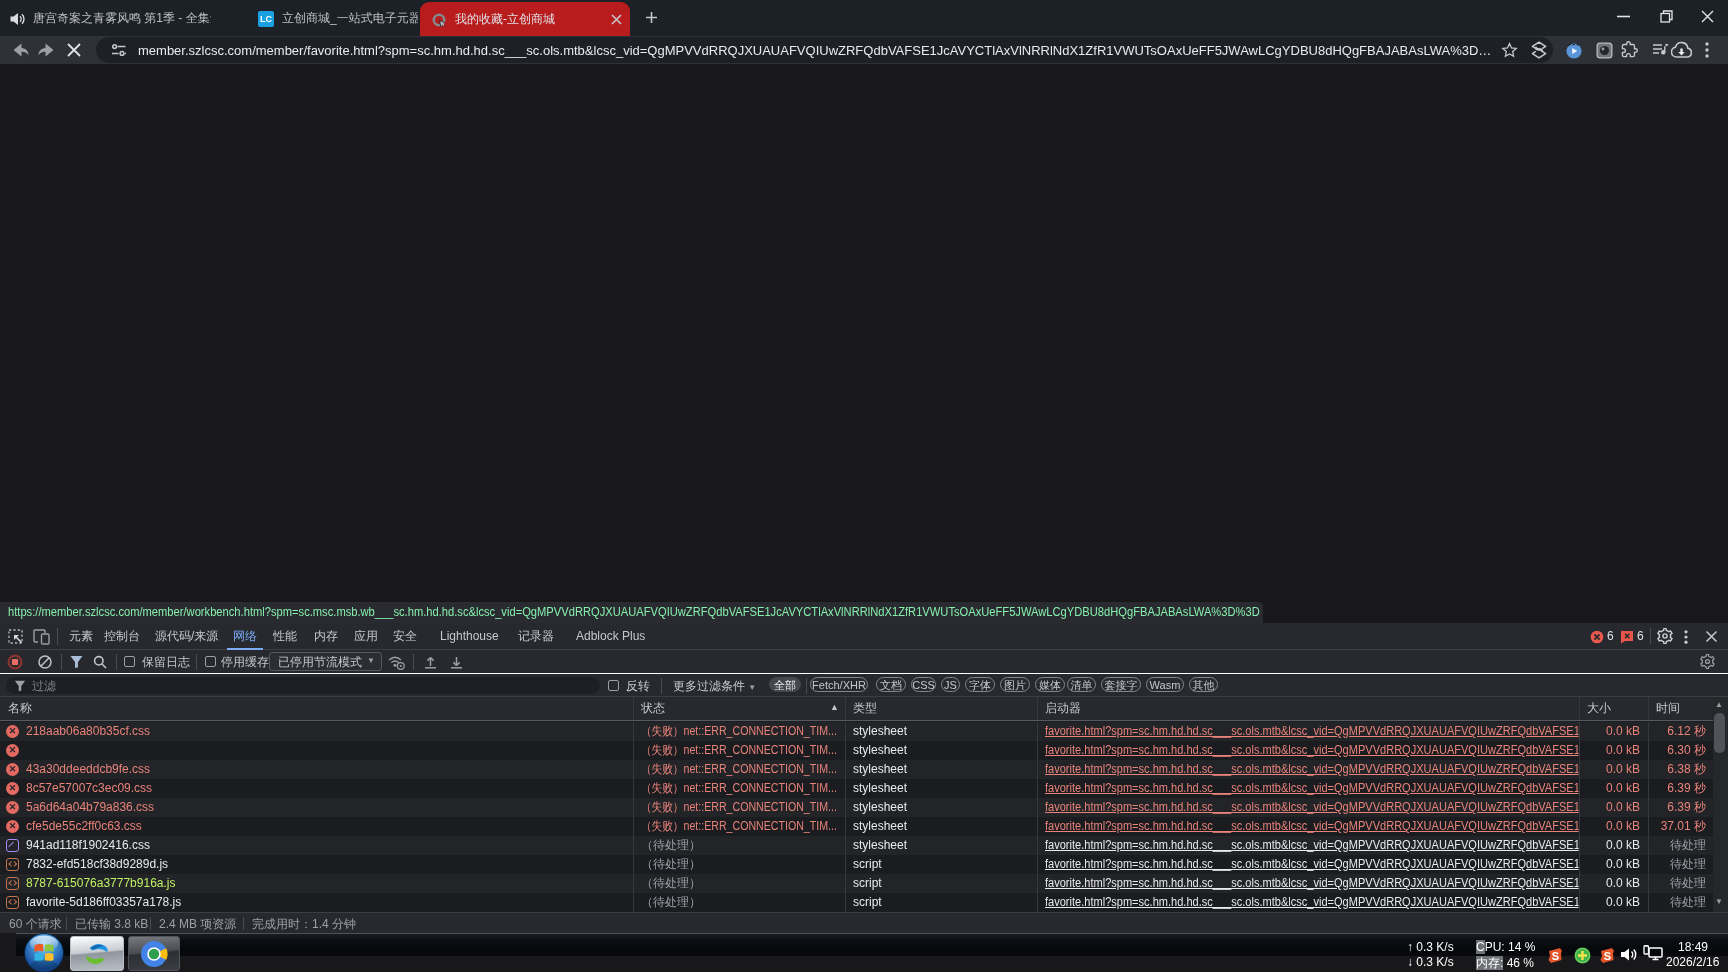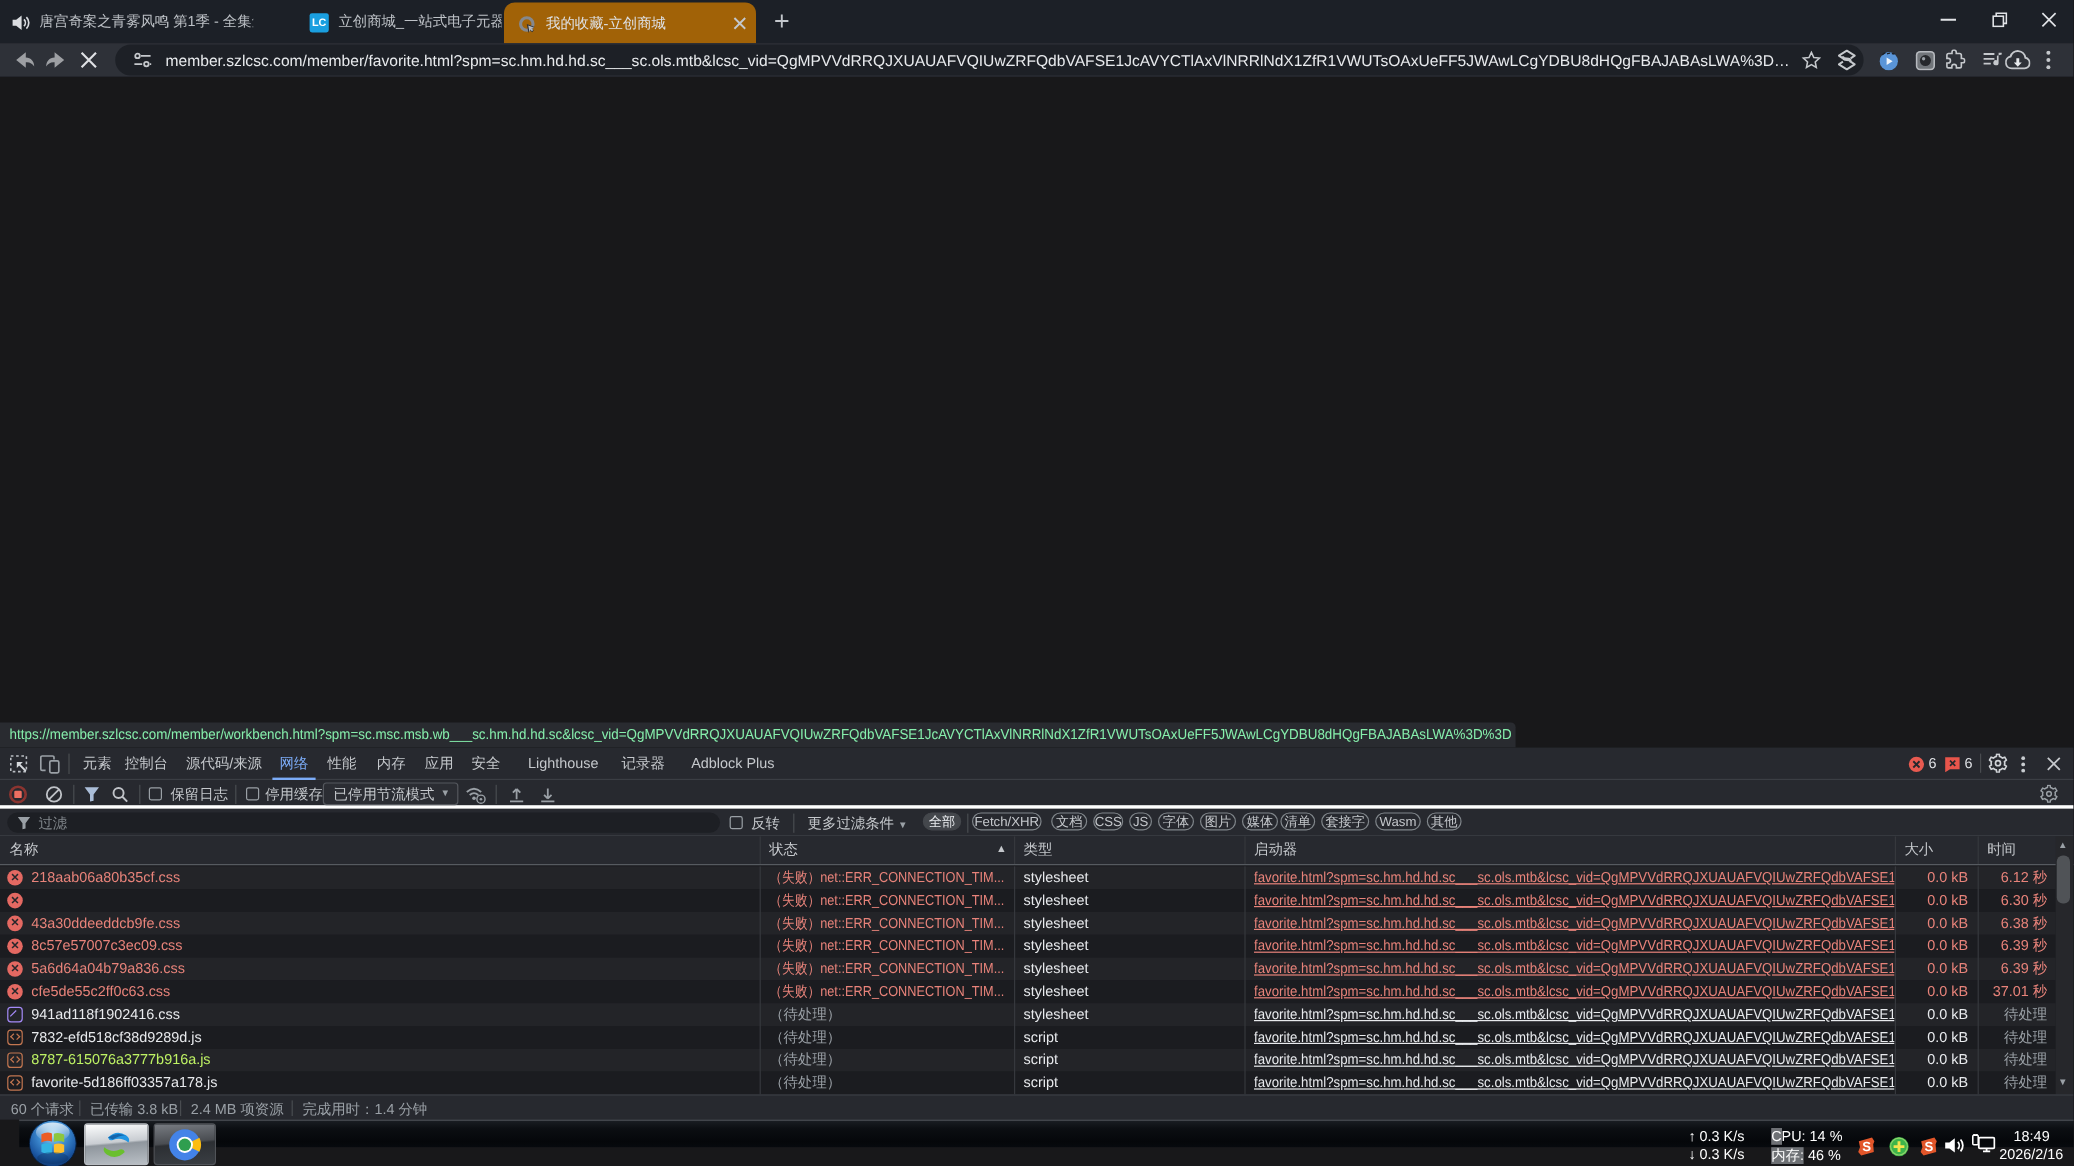--- a/index.html
+++ b/index.html
@@ -5,21 +5,21 @@
   * { margin:0; padding:0; box-sizing:border-box; }
   html,body { width:1728px; height:972px; overflow:hidden; background:#18181a;
     font-family:"Liberation Sans", sans-serif; }
   #stage { position:relative; width:1728px; height:972px; }
   .abs { position:absolute; }
 
   
   #tabstrip { left:0; top:0; width:1728px; height:36px; background:#1c2027; }
   .tab { position:absolute; top:0; height:36px; display:flex; align-items:center;
          color:#bdc1c6; font-size:12px; }
-  #tab-active { background:#a16207; border-radius:9px 9px 0 0; color:#dee1e6;font-family:Liberation Serif, serif; }
+  #tab-active { background:#b91c1c; border-radius:9px 9px 0 0; color:#dee1e6;font-family:Liberation Serif, serif; }
   .tab .ttl { white-space:nowrap; overflow:hidden; }
   .favicon { width:16px; height:16px; flex:0 0 16px; margin-right:8px; position:relative; }
   #lc { background:#1a9fe0; border-radius:2px; color:#fff; font-weight:bold;
         font-size:9px; text-align:center; line-height:16px; }
 
   
   #toolbar { left:0; top:36px; width:1728px; height:28px; background:#2e3138; }
   #omnibox { position:absolute; left:96px; top:1px; width:1457px; height:26px;
              background:#1d2026; border-radius:13px; display:flex; align-items:center;
              color:#e8eaed; font-size:14px; }
@@ -30,21 +30,21 @@
   #bubble { left:0; top:602px; width:1263px; height:21px; background:#292b30;
             border-radius:0 4px 0 0; color:#86efac; font-size:12px; line-height:21px;
             padding-left:8px; white-space:nowrap; overflow:hidden; }
   #bubble span { display:inline-block; transform:scaleX(0.93); transform-origin:0 0; }
 
   
   #devtools { left:0; top:623px; width:1728px; height:310px; background:#1d1e22;
               font-size:12px; color:#c5c8cc; }
   .dtrow { position:absolute; left:0; width:1728px; }
   #dtbar   { top:0; height:27px; background:#27292f; border-bottom:1px solid #3b3e44; }
-  #nettool { top:27px; height:24px; background:#27292f; border-bottom:3px solid #ffffff; }
+  #nettool { top:27px; height:24px; background:#27292f; border-bottom:1px solid #ffffff; }
   #filterrow { top:51px; height:23px; background:#27292f; border-bottom:1px solid #3b3e44; }
   #gridhead { top:74px; height:24px; background:#27292f; border-bottom:1px solid #565a60; }
   #gridbody { top:99px; height:190px; background:#1b1c20; }
   #sumbar  { top:289px; height:21px; background:#27292f; border-top:1px solid #3b3e44; color:#9aa0a6; }
 
   .dtab { position:absolute; top:0; height:27px; line-height:27px; color:#c5c8cc; }
   .vsep { position:absolute; width:1px; background:#494c50; }
   .chip { position:absolute; top:3px; height:15px; line-height:15px; border:1px solid #80868b;
           border-radius:9px; color:#c5c8cc; text-align:center; font-size:11px; }
 

